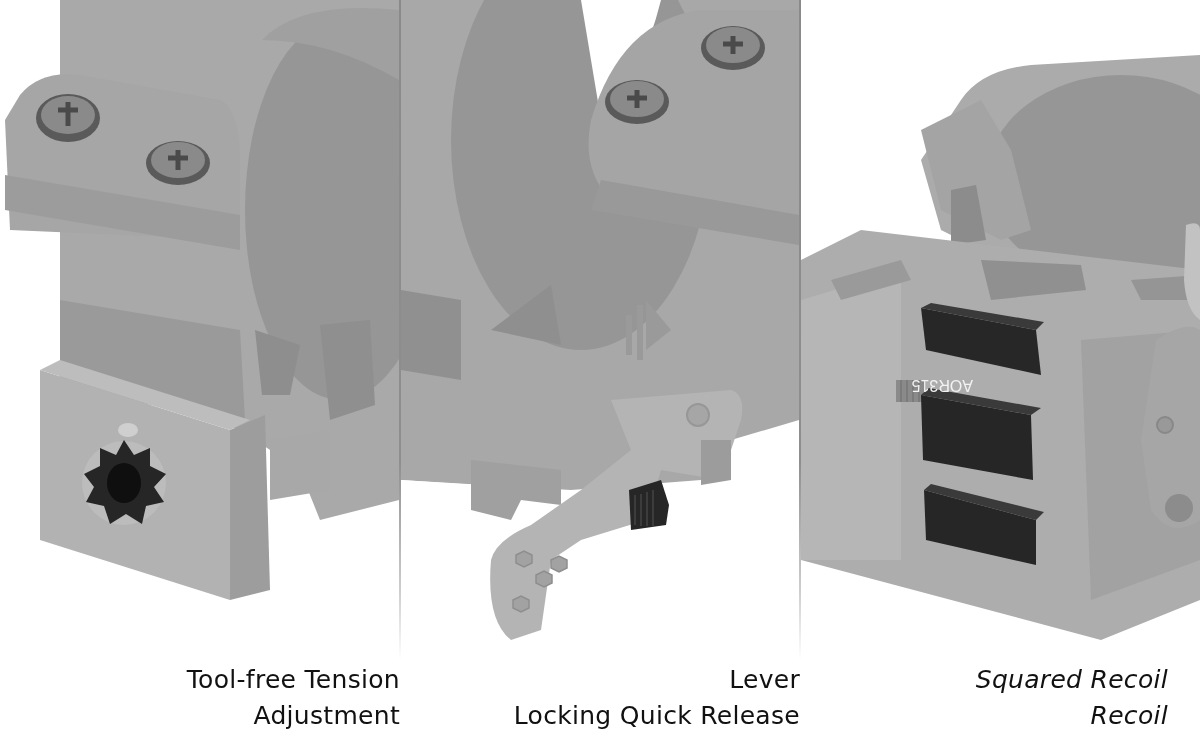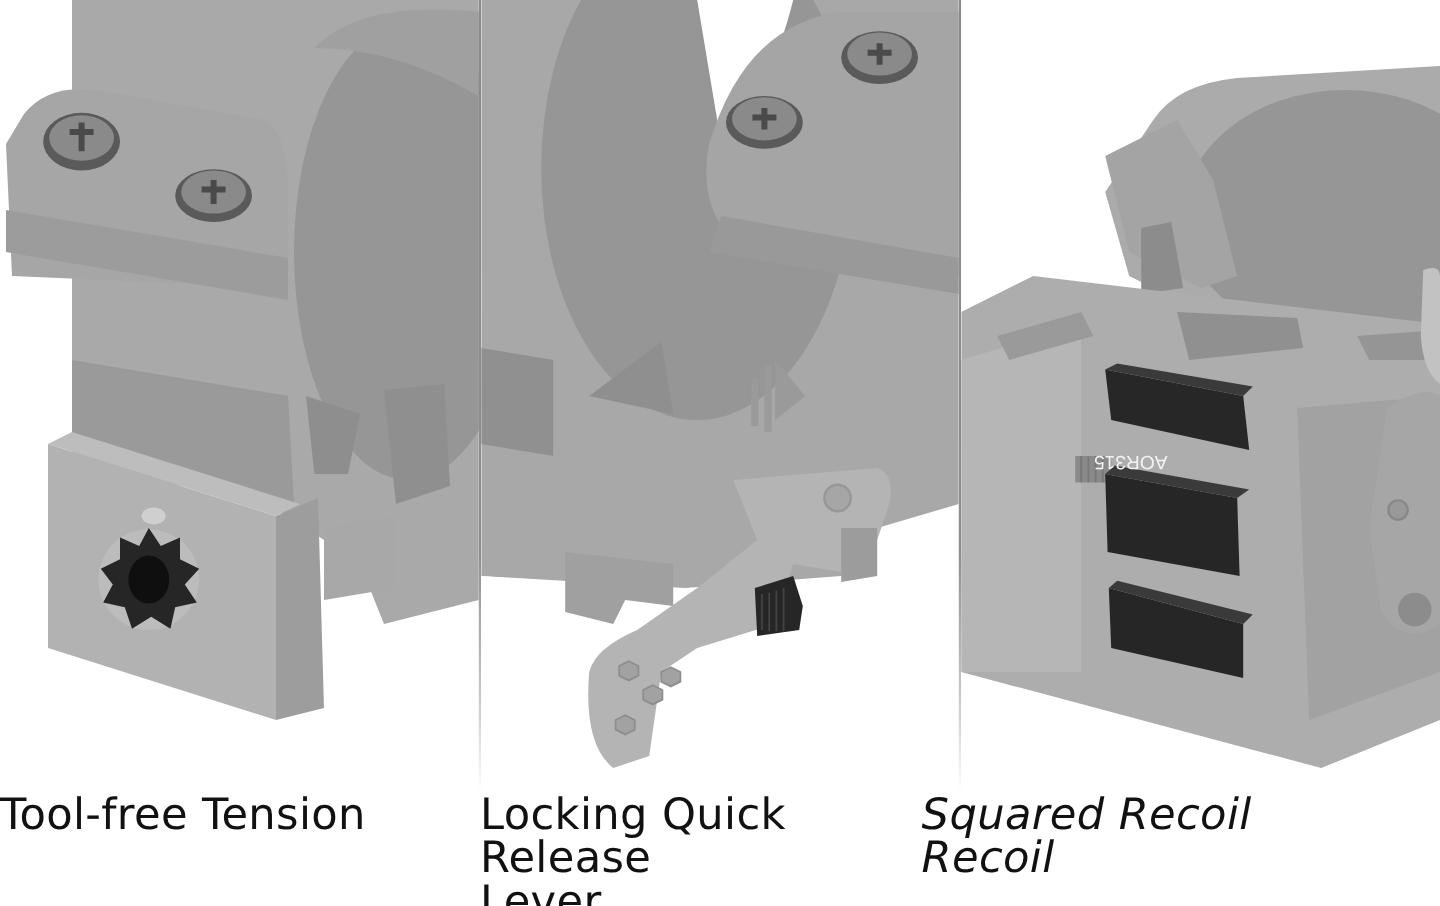--- a/index.html
+++ b/index.html
@@ -5,21 +5,21 @@
     html, body { margin:0; padding:0; background:#ffffff; }
     body { width:1200px; height:755px; position:relative; overflow:hidden; font-family:"DejaVu Sans","Liberation Sans",sans-serif; }
     .panel { position:absolute; top:0; height:660px; overflow:hidden; background:#ffffff; }
     .p1 { left:0; width:399px; }
     .p2 { left:401px; width:398px; }
     .p3 { left:801px; width:399px; }
     .divider { position:absolute; top:0; width:2px; height:660px;
       background:linear-gradient(to bottom,#8a8a8a 0%,#8e8e8e 70%,rgba(160,160,160,0.5) 90%,rgba(255,255,255,0) 100%); }
     .d1 { left:399px; } .d2 { left:799px; }
     .panel svg { position:absolute; left:0; top:0; }
-    .caption { position:absolute; top:662px; width:400px; text-align:left; font-size:36px; line-height:36px; color:#111111; letter-spacing:0.3px; }
+    .caption { position:absolute; top:662px; width:400px; text-align:right; font-size:25px; line-height:36px; color:#111111; letter-spacing:0.3px; }
     .caption span { display:block; }
     .c1 { left:0; } .c2 { left:400px; } .c3 { left:768px;font-style:italic; }
   </style>
 </head>
 <body>
 
 <div class="panel p1">
   <svg width="399" height="660" viewBox="0 0 399 660">
 
     <path d="M60 0 L399 0 L399 500 L320 520 L300 470 L240 430 L60 360 Z" fill="#a9a9a9"></path>
@@ -149,21 +149,22 @@
 
     <path d="M355 340 Q385 320 399 330 L399 520 Q370 540 350 510 L340 440 Z" fill="#a6a6a6"></path>
     <circle cx="364" cy="425" r="8" fill="#999" stroke="#888" stroke-width="2"></circle>
     <circle cx="378" cy="508" r="14" fill="#8c8c8c"></circle>
     <path d="M385 225 Q399 220 399 230 L399 320 Q385 310 383 280 Z" fill="#c2c2c2"></path>
   </svg>
 </div>
 
 <div class="caption c1">
   <span>Tool-free Tension</span>
+  <span>Adjustment</span>
 </div>
 <div class="caption c2">
+  <span>Lever</span>
   <span>Locking Quick Release</span>
-  <span>Lever</span>
 </div>
 <div class="caption c3">
   <span>Squared Recoil</span>
   <span>Recoil</span>
 </div>
 
 </body></html>

